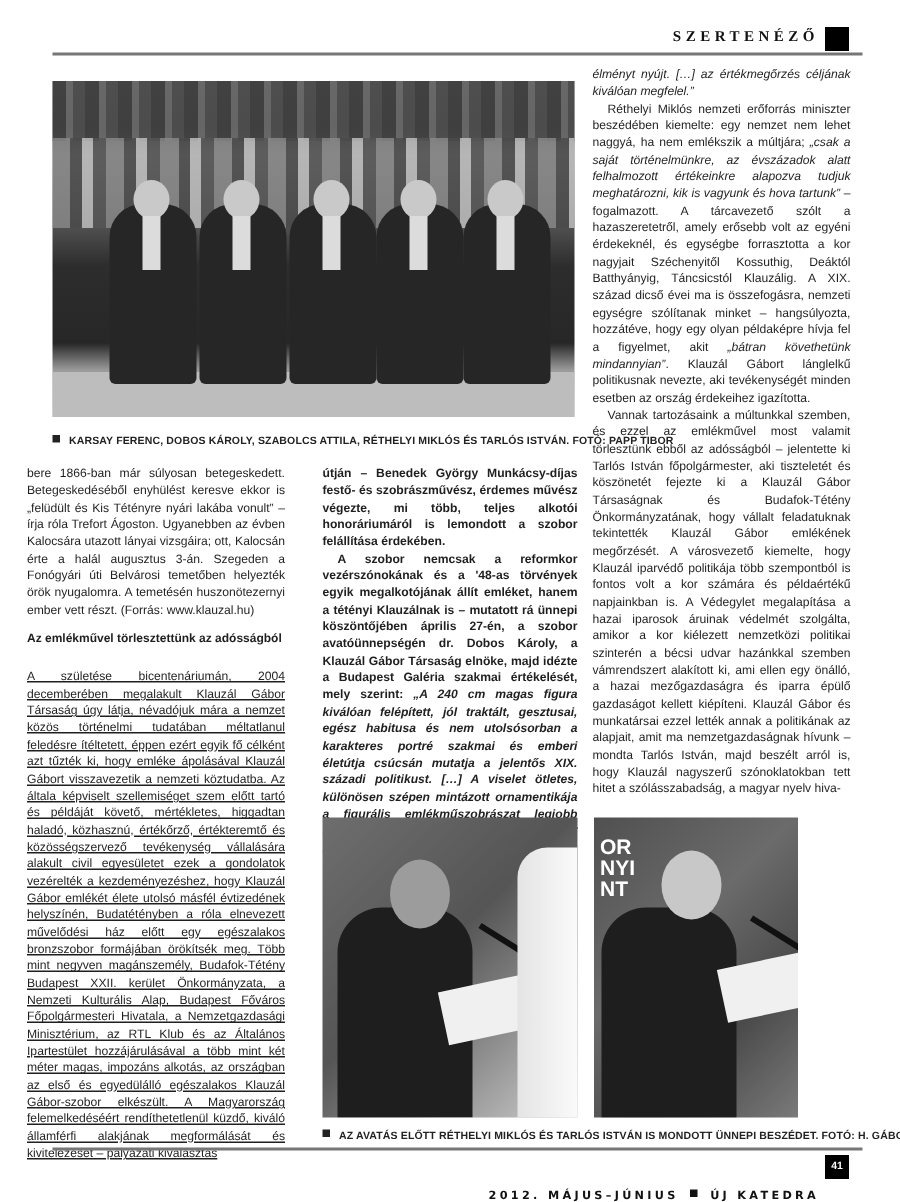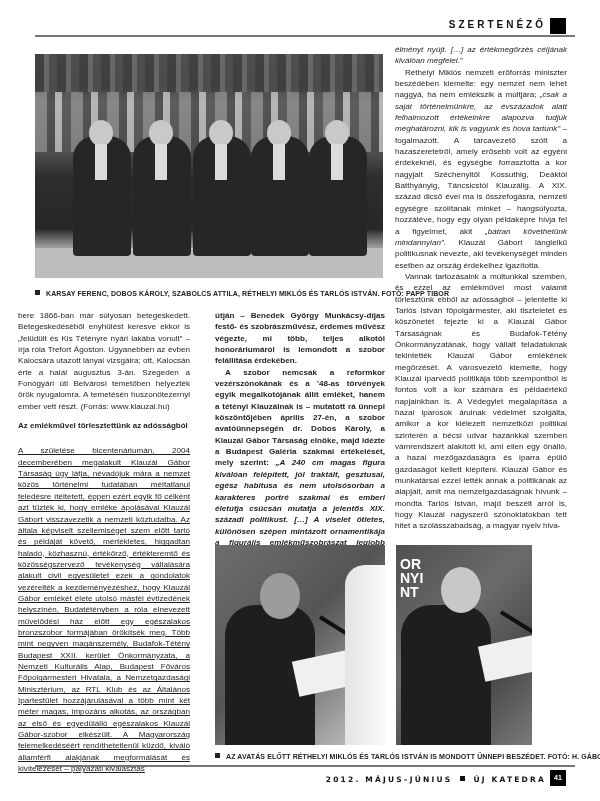--- a/index.html
+++ b/index.html
@@ -1,20 +1,20 @@
 <!DOCTYPE html>
 <html><head>
   <meta charset="utf-8">
   <style>
     * { box-sizing: border-box; margin: 0; padding: 0; }
     html, body { width: 600px; height: 801px; background: #ffffff; overflow: hidden; }
     body { position: relative; font-family: "Liberation Sans", sans-serif; color: #1a1a1a; }
 
     .header-rule { position: absolute; left: 35px; top: 35px; width: 540px; height: 2px; background: #777; }
-    .section-title { position: absolute; top: 19px; right: 54px; font-family: Liberation Sans, sans-serif; font-size: 10px; font-weight: bold; letter-spacing: 3px; color: #111; }
+    .section-title { position: absolute; top: 19px; right: 54px; font-family: Liberation Serif, serif; font-size: 10px; font-weight: bold; letter-spacing: 3px; color: #111; }
     .section-square { position: absolute; top: 18px; right: 34px; width: 16px; height: 16px; background: #000; }
 
     .photo { position: absolute; background: #888; overflow: hidden; }
     .photo-top { left: 35px; top: 54px; width: 348px; height: 224px;
       background:
         linear-gradient(180deg, #5c5c5c 0%, #4a4a4a 14%, #7d7d7d 22%, #5a5a5a 40%, #2d2d2d 55%, #272727 78%, #9a9a9a 86%, #b8b8b8 100%); }
     .photo-top .tree-band { position: absolute; left: 0; right: 0; top: 0; height: 40px;
       background: repeating-linear-gradient(90deg, #3d3d3d 0 9px, #6a6a6a 9px 14px, #4c4c4c 14px 22px); opacity: .85; }
     .photo-top .crowd { position: absolute; left: 0; right: 0; top: 38px; height: 60px;
       background: repeating-linear-gradient(90deg, #8a8a8a 0 12px, #4a4a4a 12px 20px, #c4c4c4 20px 27px, #555 27px 36px); opacity: .8; }
@@ -43,21 +43,21 @@
     .col p { text-indent: 0; }
     .col p.indent { text-indent: 10px; }
     .col-1 { left: 18px; top: 310px; width: 172px; }
     .col-2 { left: 215px; top: 310px; width: 170px; font-weight: bold; }
     .col-3 { left: 395px; top: 44px; width: 172px; }
     .subhead { font-weight: bold; font-size: 8px; margin-top: 8px; }
     .quote { font-style: italic; }
     .col-1 .body2 { margin-top: 14px; text-decoration: underline; }
 
     .footer-rule { position: absolute; left: 35px; top: 765px; width: 540px; height: 2px; background: #777; }
-    .footer-text { position: absolute; top: 775px; right: 54px; font-family: "DejaVu Sans", sans-serif; font-size: 7.5px; font-weight: bold; letter-spacing: 2.2px; color: #111; white-space: nowrap; }
+    .footer-text { position: absolute; top: 792px; right: 54px; font-family: "DejaVu Sans", sans-serif; font-size: 7.5px; font-weight: bold; letter-spacing: 2.2px; color: #111; white-space: nowrap; }
     .footer-text .sep { display: inline-block; width: 5px; height: 5px; background: #111; margin: 0 8px; vertical-align: 1px; }
     .page-num { position: absolute; top: 770px; right: 34px; width: 16px; height: 16px; background: #000; color: #fff; font-size: 7px; font-weight: bold; text-align: center; line-height: 16px; }
   </style>
 </head>
 <body>
 
 <div class="header-rule"></div>
 <div class="section-title">SZERTENÉZŐ</div>
 <div class="section-square"></div>
 

